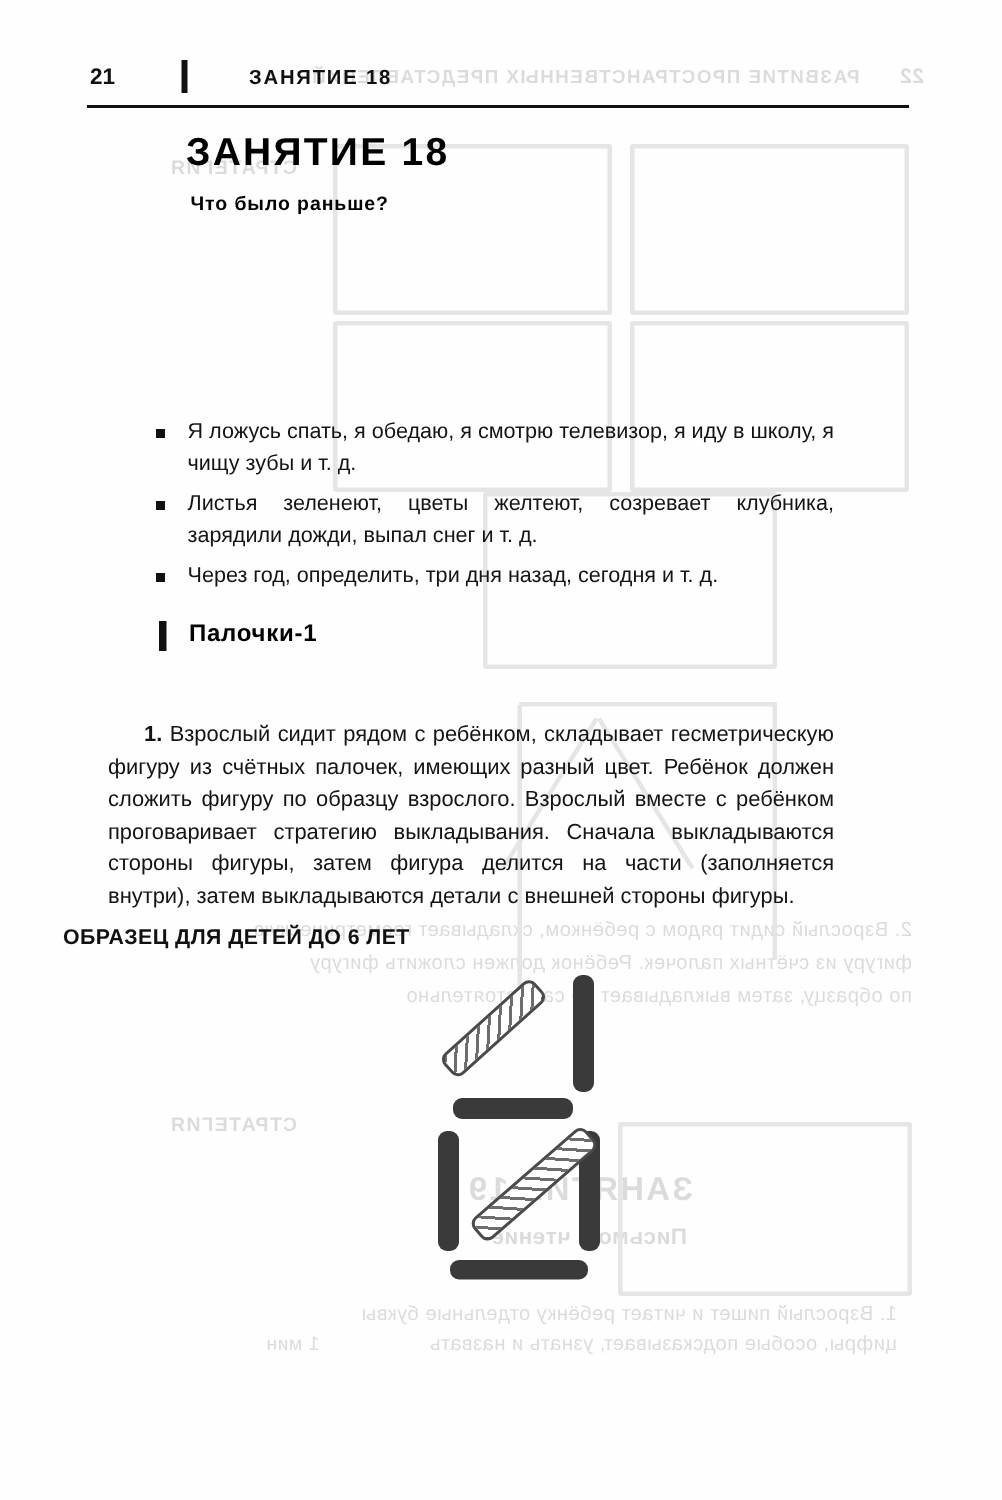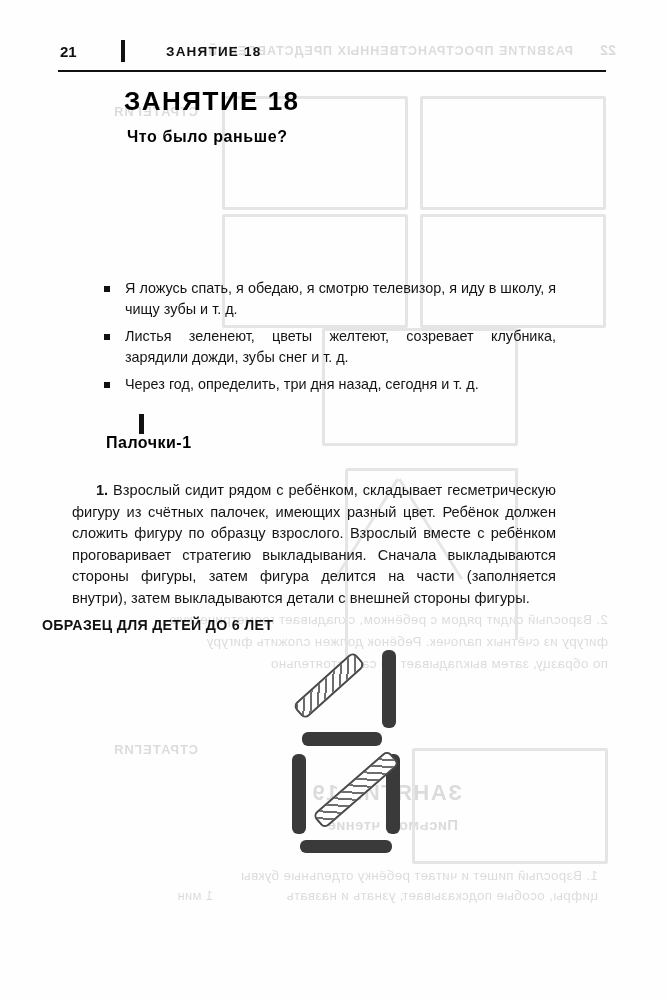--- a/index.html
+++ b/index.html
@@ -97,21 +97,21 @@
     top: 86px;
     font-size: 26px;
     font-weight: 700;
     letter-spacing: 1.5px;
     color: #000;
   }
   .lesson-sub {
     position: absolute;
     left: 127px;
     top: 128px;
-    font-size: 16px;
+    font-size: 13px;
     font-weight: 700;
     letter-spacing: .6px;
     color: #000;
   }
 
   
   .para {
     position: absolute;
     width: 482px;
     left: 72px;
@@ -147,22 +147,20 @@
     height: 6px;
     background: #111;
   }
 
   
   .sect {
     position: absolute;
     left: 106px;
     top: 414px;
     display: flex;
-    align-items: center;
-    flex-direction: column;
   }
   .sect .bar {
     width: 5px;
     height: 20px;
     background: #111;
     margin-right: 15px;
   }
   .sect .sect-title {
     font-size: 16px;
     font-weight: 700;
@@ -305,21 +303,21 @@
   </div>
   <div class="head-rule"></div>
 
   <div class="lesson-title">ЗАНЯТИЕ 18</div>
   <div class="lesson-sub">Что было раньше?</div>
 
 
 
   <div class="bullets">
     <div class="bullet-item">Я ложусь спать, я обедаю, я смотрю телевизор, я иду в школу, я чищу зубы и т. д.</div>
-    <div class="bullet-item">Листья зеленеют, цветы желтеют, созревает клубника, зарядили дожди, зубы снег и т. д.</div>
+    <div class="bullet-item">Листья зеленеют, цветы желтеют, созревает клубника, зарядили дожди, выпал снег и т. д.</div>
     <div class="bullet-item">Через год, определить, три дня назад, сегодня и т. д.</div>
   </div>
 
   <div class="sect">
     <span class="bar"></span>
     <span class="sect-title">Палочки-1</span>
   </div>
 
   <div class="numpara">
     <b>1.</b>

